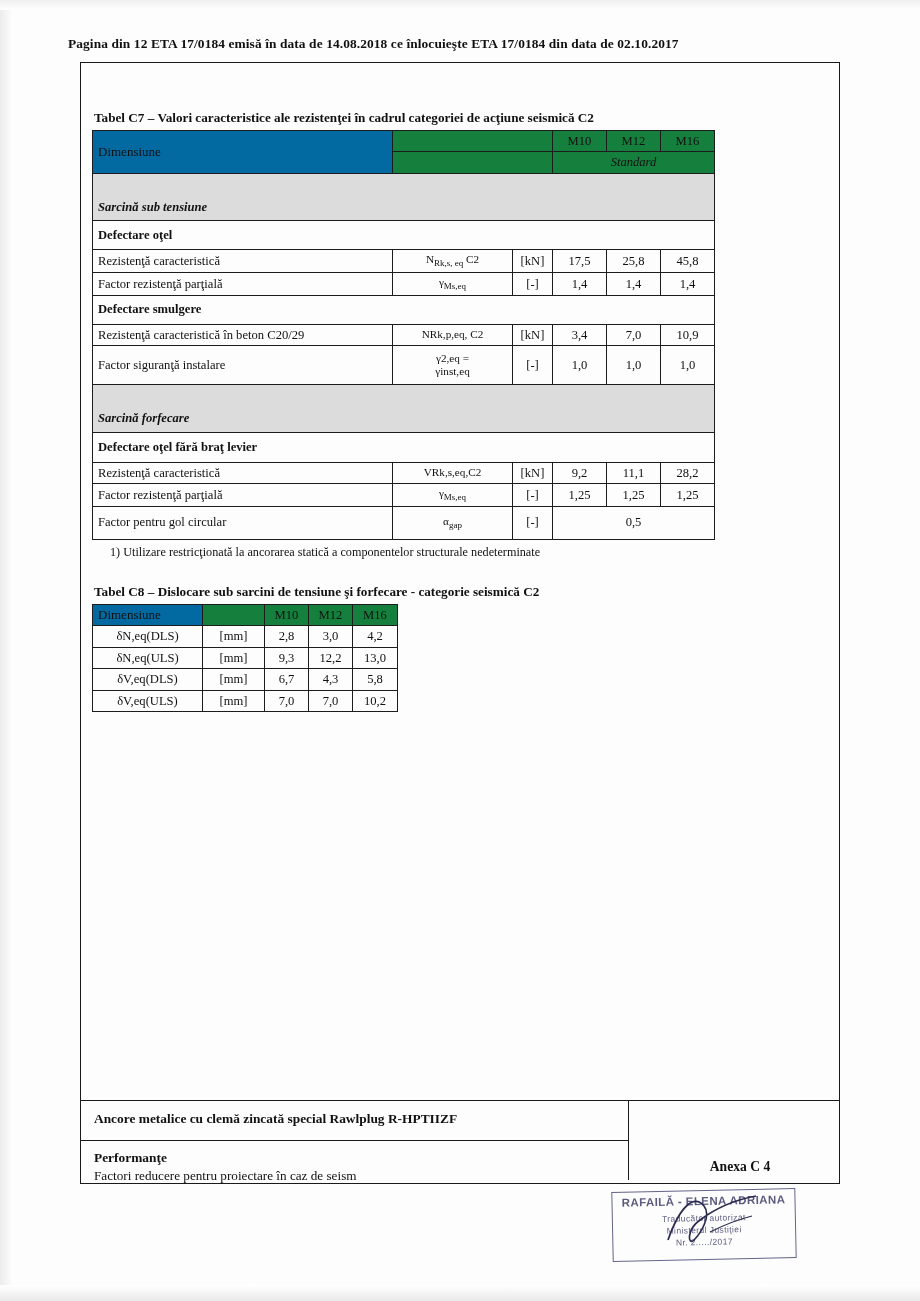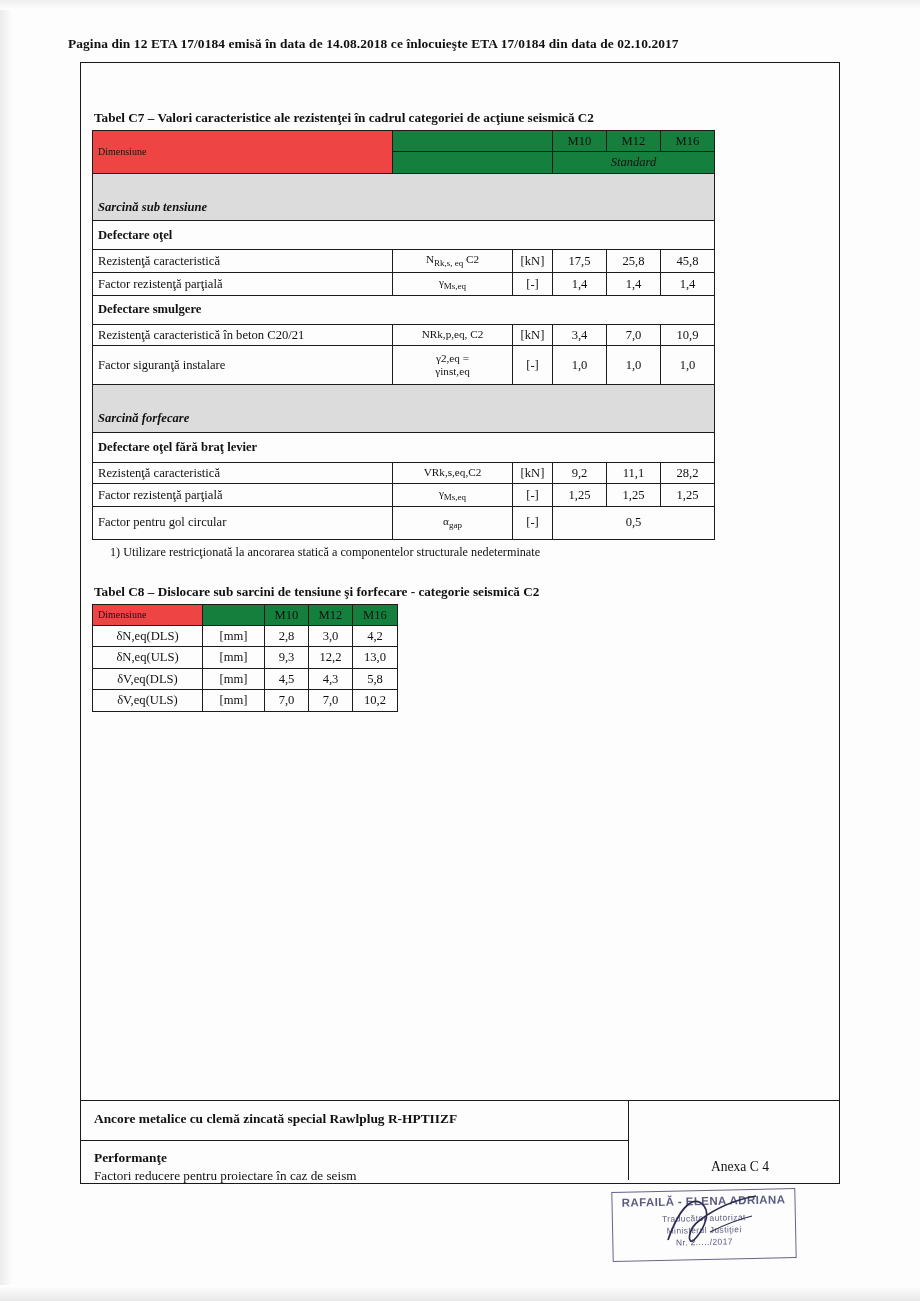--- a/index.html
+++ b/index.html
@@ -87,21 +87,21 @@
   .noborder-l { border-left: none !important; }
   .noborder-r { border-right: none !important; }
   .noborder-t { border-top: none !important; font-style: italic; }
   .noborder-b { border-bottom: none !important; }
 
   .c { text-align: center; }
   .l { text-align: left; }
   .b { font-weight: bold; }
   .shade { background: #15803d; }
   .shade2 { background: #dcdcdc; }
-  .hdr-dim { background: #ef4444; font-size: 10px; }
+  .hdr-dim { background: #0369a1; font-size: 13px; }
 
   .sub { font-size: 9px; vertical-align: sub; }
   .small { font-size: 11.2px; }
 
   
   #table-c7 { width: 622px; margin-left: 4px; }
 
   
   #table-c8 { width: 305px; margin-left: 4px; }
 
@@ -151,21 +151,21 @@
     top: 68px;
     font-size: 13.2px;
   }
   .bb-annex {
     position: absolute;
     left: 560px;
     top: 59px;
     width: 200px;
     text-align: center;
     font-size: 13.6px;
-    font-weight: normal;
+    font-weight: bold;
   }
 
   
   .stamp {
     position: absolute;
     left: 612px;
     top: 1190px;
     width: 182px;
     height: 68px;
     border: 1.4px solid #3a3a6a;
@@ -261,21 +261,21 @@
           <td class="c">1,4</td>
           <td class="c">1,4</td>
           <td class="c">1,4</td>
         </tr>
 
         <tr>
           <td class="b l" colspan="6" style="height:22px">Defectare smulgere</td>
         </tr>
 
         <tr>
-          <td class="l">Rezistenţă caracteristică în beton C20/21</td>
+          <td class="l">Rezistenţă caracteristică în beton C20/29</td>
           <td class="c small">NRk,p,eq, C2</td>
           <td class="c">[kN]</td>
           <td class="c">3,4</td>
           <td class="c">7,0</td>
           <td class="c">10,9</td>
         </tr>
         <tr>
           <td class="l" style="height:32px">Factor siguranţă instalare</td>
           <td class="c small">
             <div>γ2,eq      =</div>
@@ -353,21 +353,21 @@
         <tr>
           <td class="c">δN,eq(ULS)</td>
           <td class="c">[mm]</td>
           <td class="c">9,3</td>
           <td class="c">12,2</td>
           <td class="c">13,0</td>
         </tr>
         <tr>
           <td class="c">δV,eq(DLS)</td>
           <td class="c">[mm]</td>
-          <td class="c">4,5</td>
+          <td class="c">6,7</td>
           <td class="c">4,3</td>
           <td class="c">5,8</td>
         </tr>
         <tr>
           <td class="c">δV,eq(ULS)</td>
           <td class="c">[mm]</td>
           <td class="c">7,0</td>
           <td class="c">7,0</td>
           <td class="c">10,2</td>
         </tr>

